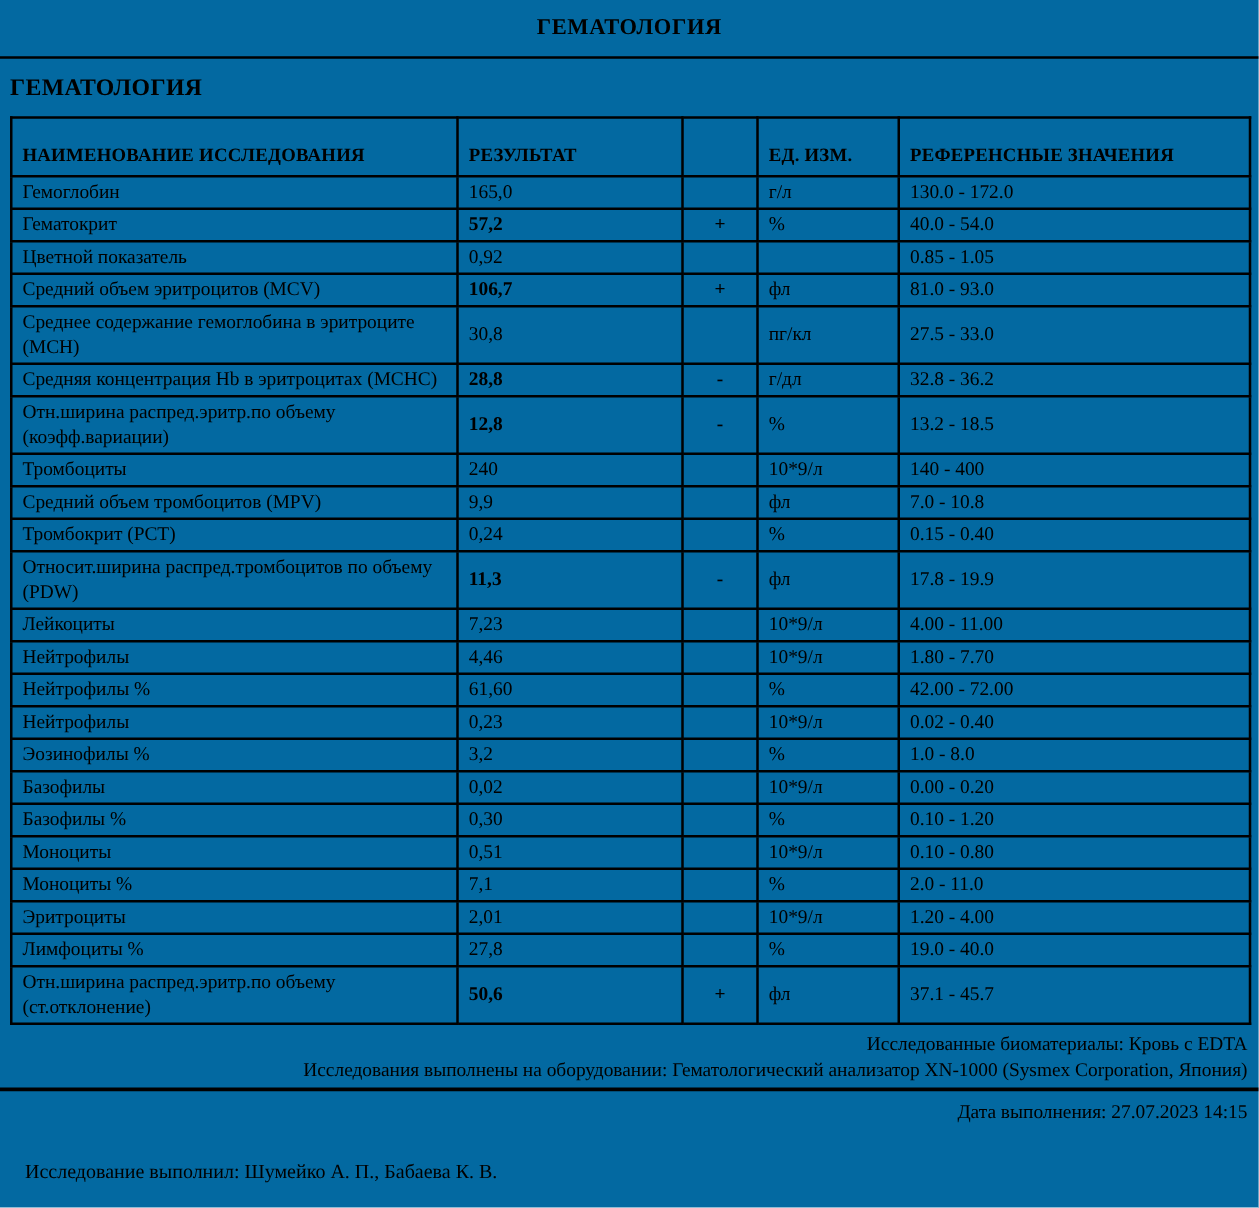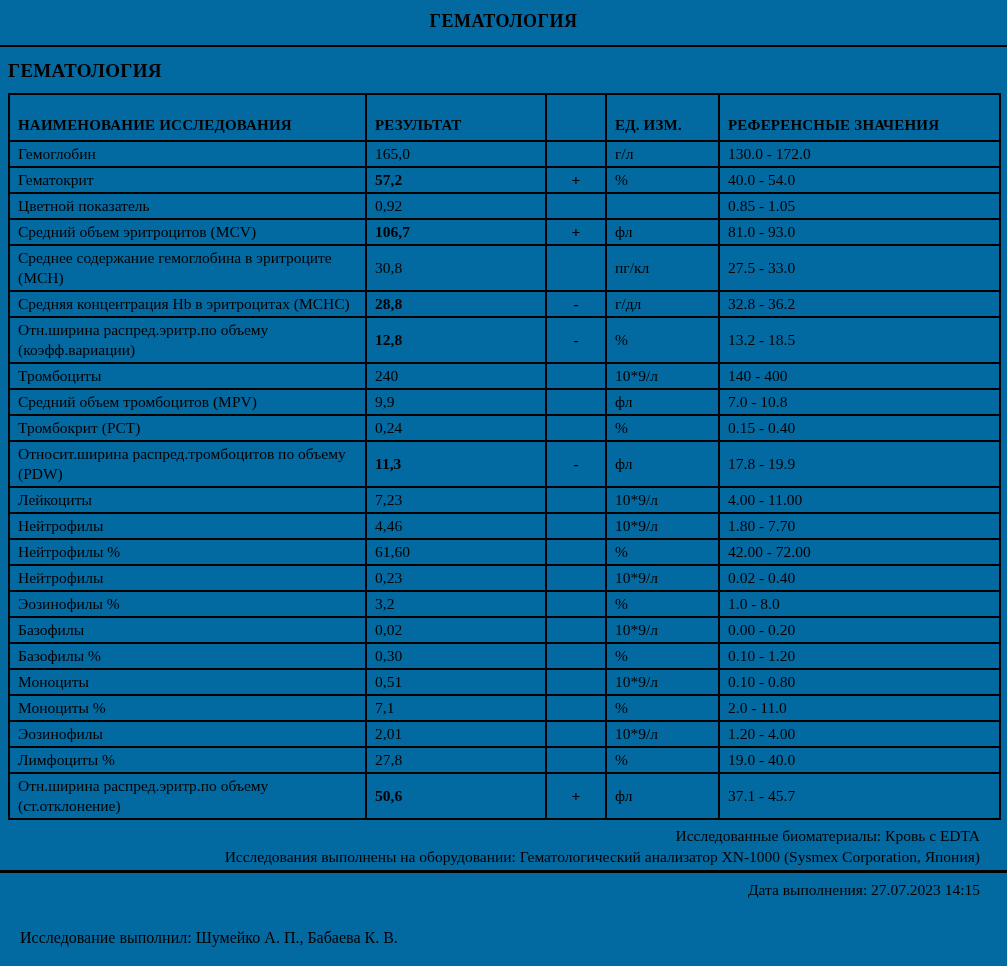--- a/index.html
+++ b/index.html
@@ -56,21 +56,21 @@
   .col-name   { width: 357px; }
   .col-result { width: 180px; }
   .col-flag   { width: 60px; text-align: center; }
   .col-unit   { width: 113px; }
   .col-ref    { width: 281px; padding-left: 12px; }
   td.bold { font-weight: bold; }
   .footer-line {
     font-size: 15.5px;
     line-height: 21px;
   }
-  .footer-right { text-align: right; padding-right: 27px; }
+  .footer-right { text-align: right; padding-right: 9px; }
   .footer-left  { text-align: left; padding-left: 20px; }
   .biomaterials { margin-top: 5px; }
   .footer-rule {
     border: none;
     border-top: 3px solid #000;
     margin: 3px 0 0 0;
   }
   .date-line { margin-top: 6px; }
   .performed-line { margin-top: 27px; font-size: 16px; }
 </style>
@@ -230,21 +230,21 @@
           <td class="col-ref">0.10 - 0.80</td>
         </tr>
         <tr>
           <td class="col-name">Моноциты %</td>
           <td class="col-result">7,1</td>
           <td class="col-flag"></td>
           <td class="col-unit">%</td>
           <td class="col-ref">2.0 - 11.0</td>
         </tr>
         <tr>
-          <td class="col-name">Эозинофилы</td>
+          <td class="col-name">Эритроциты</td>
           <td class="col-result">2,01</td>
           <td class="col-flag"></td>
           <td class="col-unit">10*9/л</td>
           <td class="col-ref">1.20 - 4.00</td>
         </tr>
         <tr>
           <td class="col-name">Лимфоциты %</td>
           <td class="col-result">27,8</td>
           <td class="col-flag"></td>
           <td class="col-unit">%</td>

